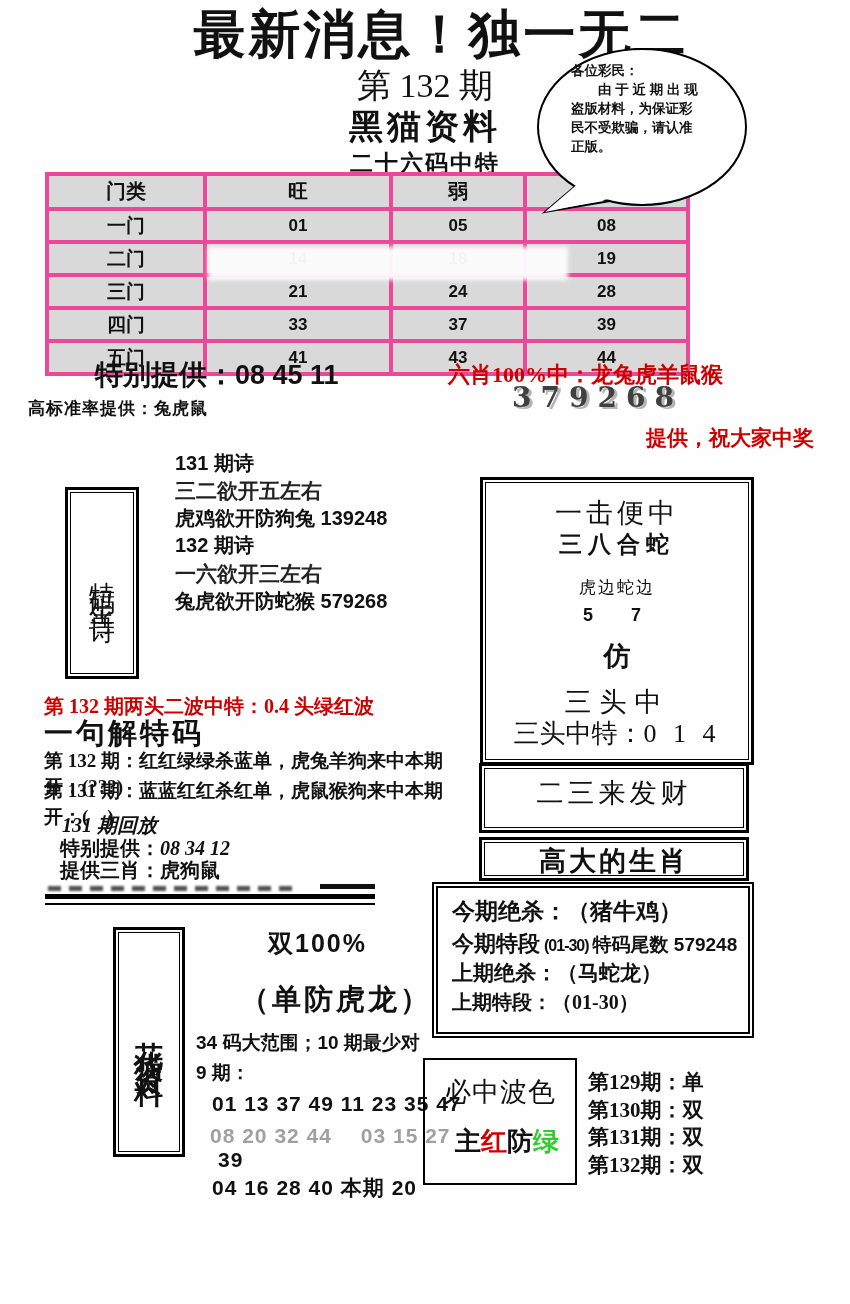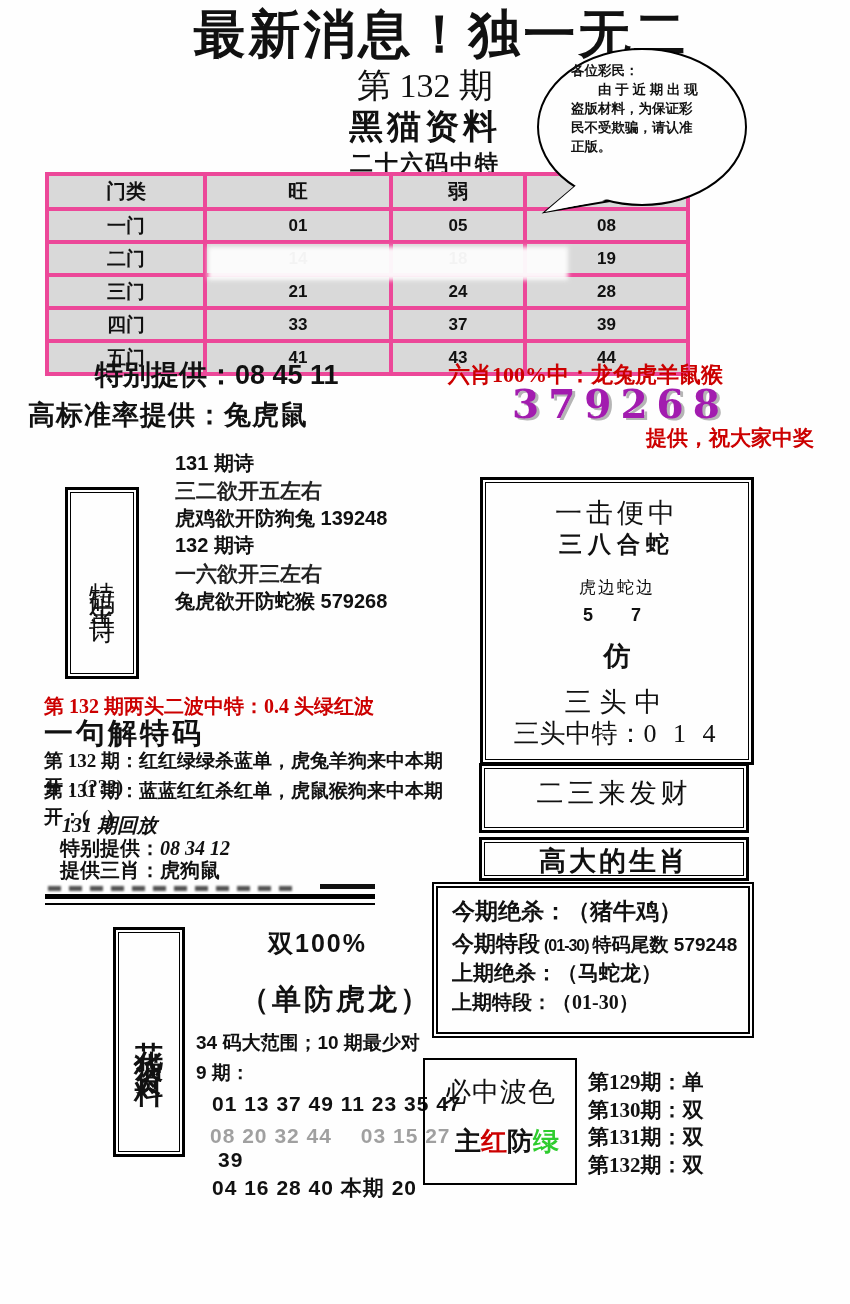--- a/index.html
+++ b/index.html
@@ -24,24 +24,24 @@
   .maintable tr.hd td{height:31px;font-size:20px;font-family:"Liberation Serif",serif;}
   .maintable td.cat{font-size:19px;font-family:"Liberation Serif",serif;}
   .smudge{background:#fdfdfd;filter:blur(2px);opacity:.96;}
   
   .bubble-svg{left:518px;top:40px;}
   .bubble-text{left:571px;top:61px;width:172px;font-size:13.5px;line-height:19px;font-weight:bold;
                font-family:"Liberation Sans",sans-serif;}
   
   .sp-offer{left:95px;top:356px;font-size:28px;font-weight:bold;}
   .sp-offer .num{font-family:"Liberation Sans",sans-serif;font-size:27px;}
-  .high-std{left:28px;top:397px;font-size:27px;font-weight:600;letter-spacing:1px;}
+  .high-std{left:28px;top:397px;font-size:17px;font-weight:600;letter-spacing:1px;}
   .sixxiao{left:448px;top:360px;font-size:22px;font-weight:bold;}
-  .bignum{left:512px;top:381px;font-size:39px;font-weight:bold;letter-spacing:9px;
-          font-family:"DejaVu Serif",serif;color:#a21caf;text-shadow:3px 2px 0 #b5b5b5;}
+  .bignum{left:512px;top:381px;font-size:28px;font-weight:bold;letter-spacing:9px;
+          font-family:"DejaVu Serif",serif;color:#404040;text-shadow:3px 2px 0 #b5b5b5;}
   .wish{left:646px;top:424px;font-size:21px;font-weight:bold;}
   
   .dbox{position:absolute;border:1px solid #000;outline:3px solid #000;outline-offset:2px;}
   .dbox2{position:absolute;border:2px solid #000;outline:2px solid #000;outline-offset:2px;}
   .vtext{writing-mode:vertical-rl;text-orientation:upright;}
   .poembox{left:70px;top:492px;width:62px;height:180px;display:flex;align-items:center;justify-content:center;}
   .poembox span{font-size:26px;letter-spacing:9px;}
   .flowerbox{left:118px;top:932px;width:60px;height:218px;display:flex;align-items:center;justify-content:center;}
   .flowerbox span{font-size:29px;font-weight:bold;letter-spacing:12px;}
   

